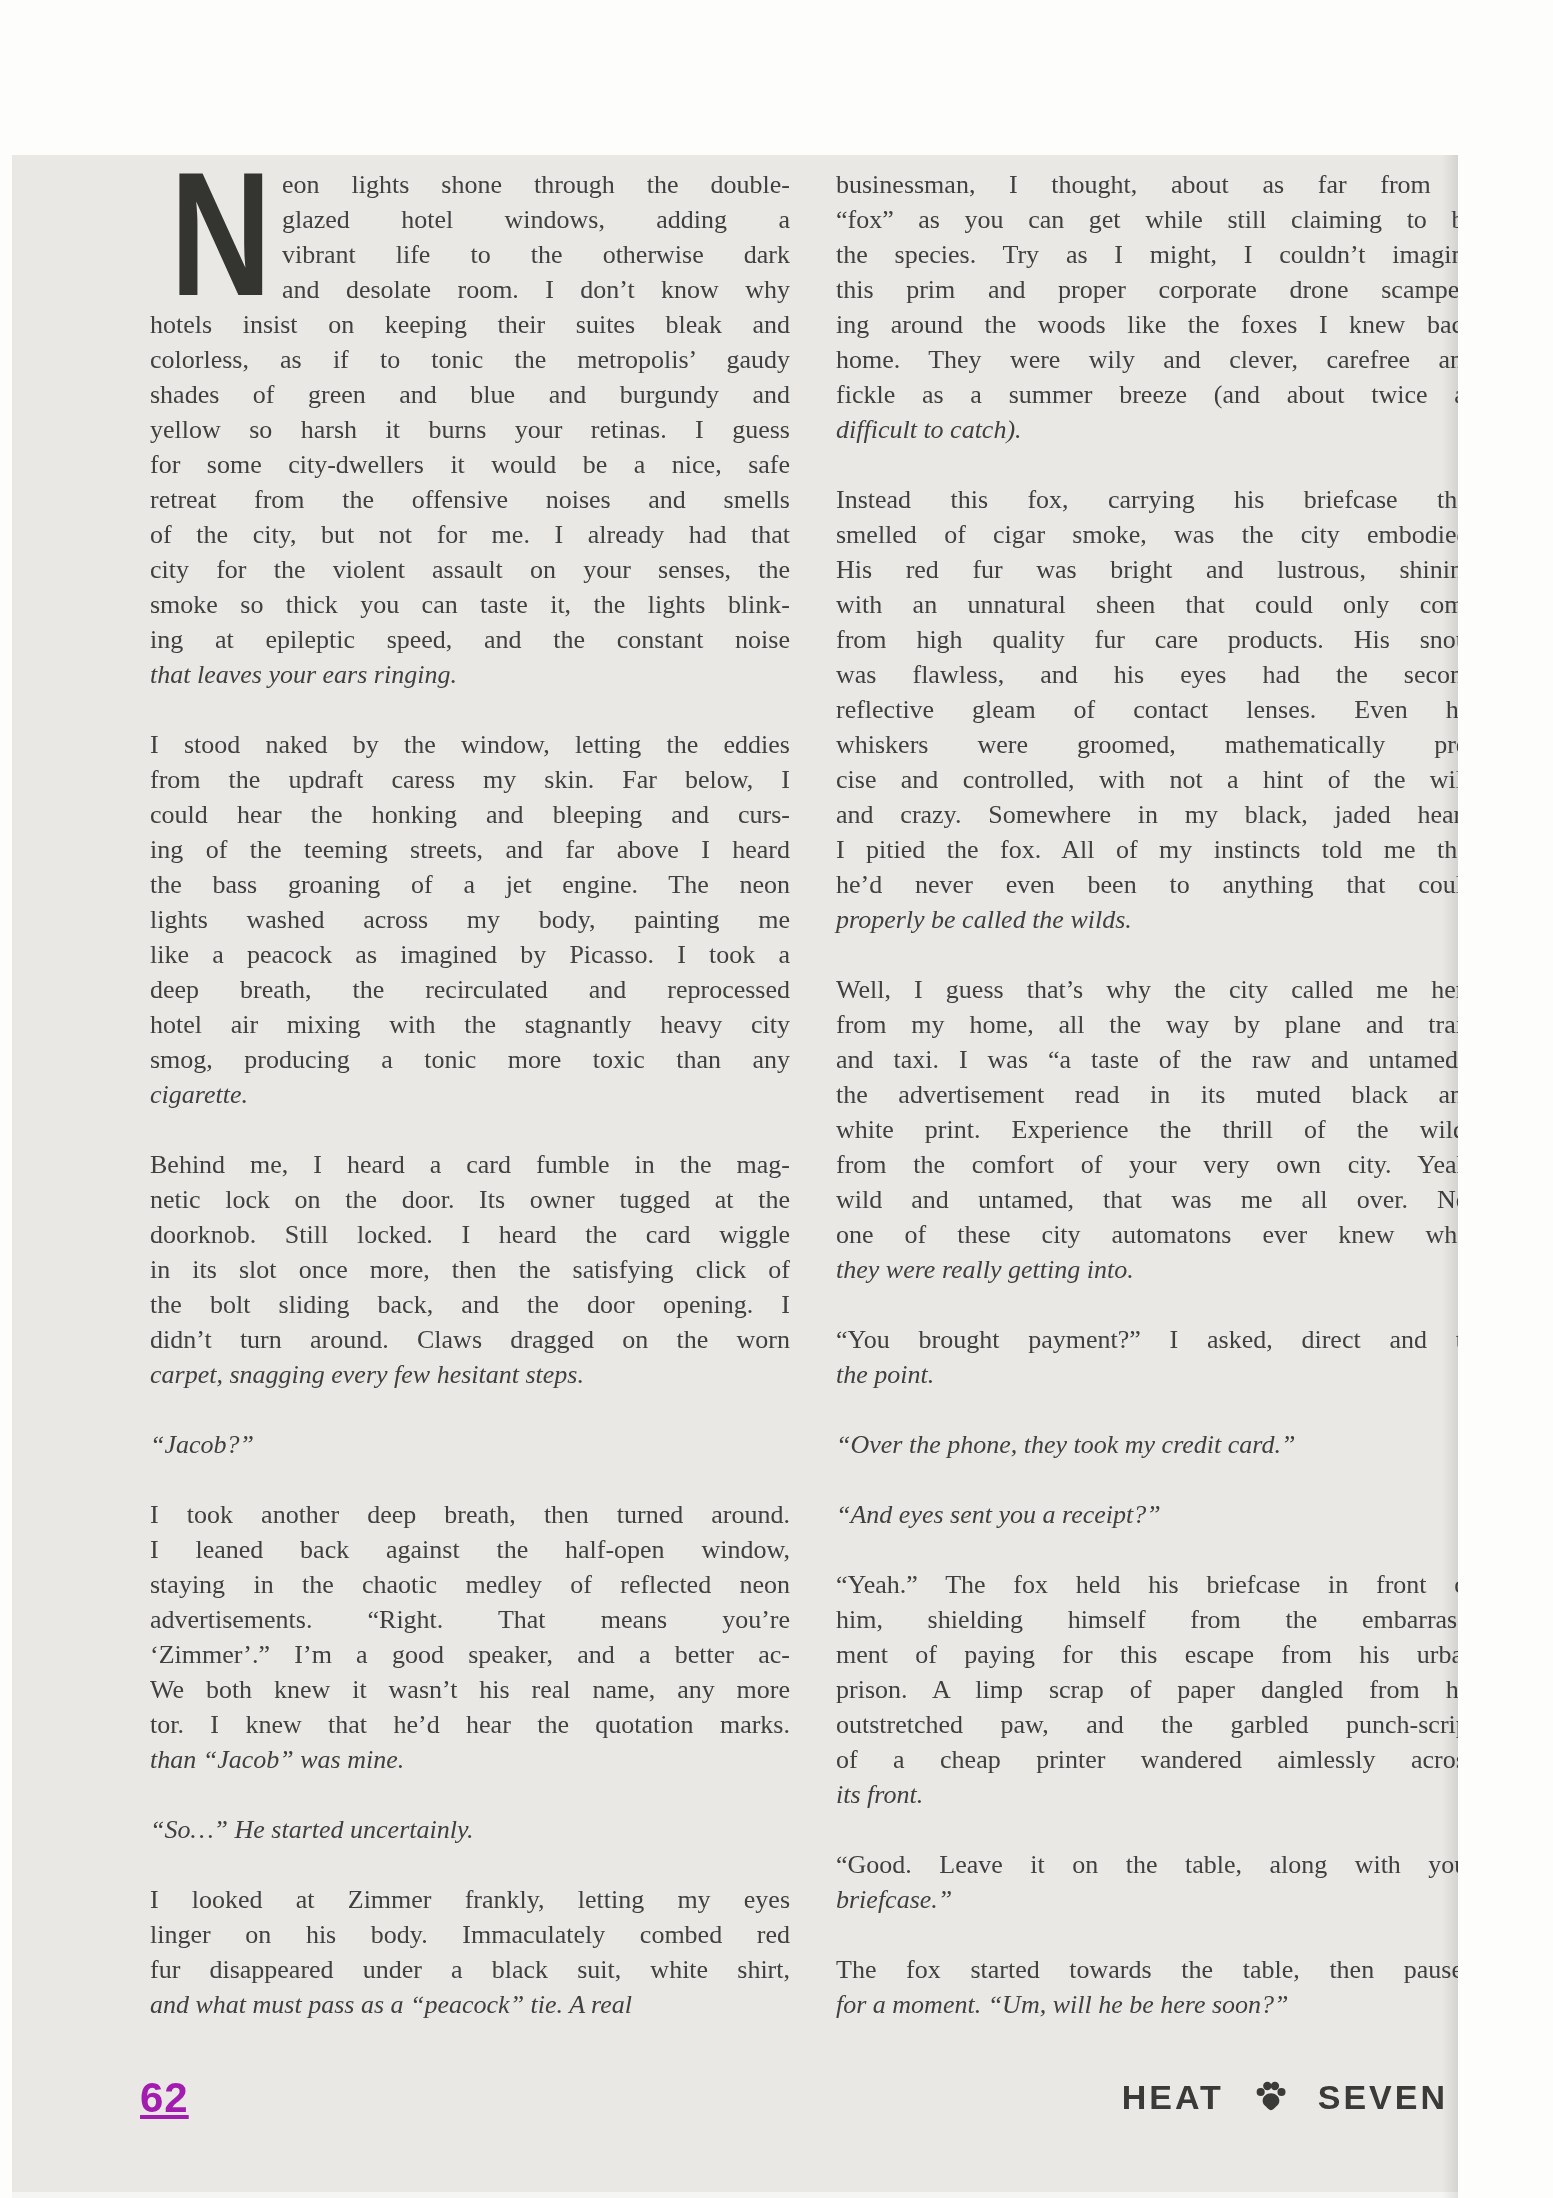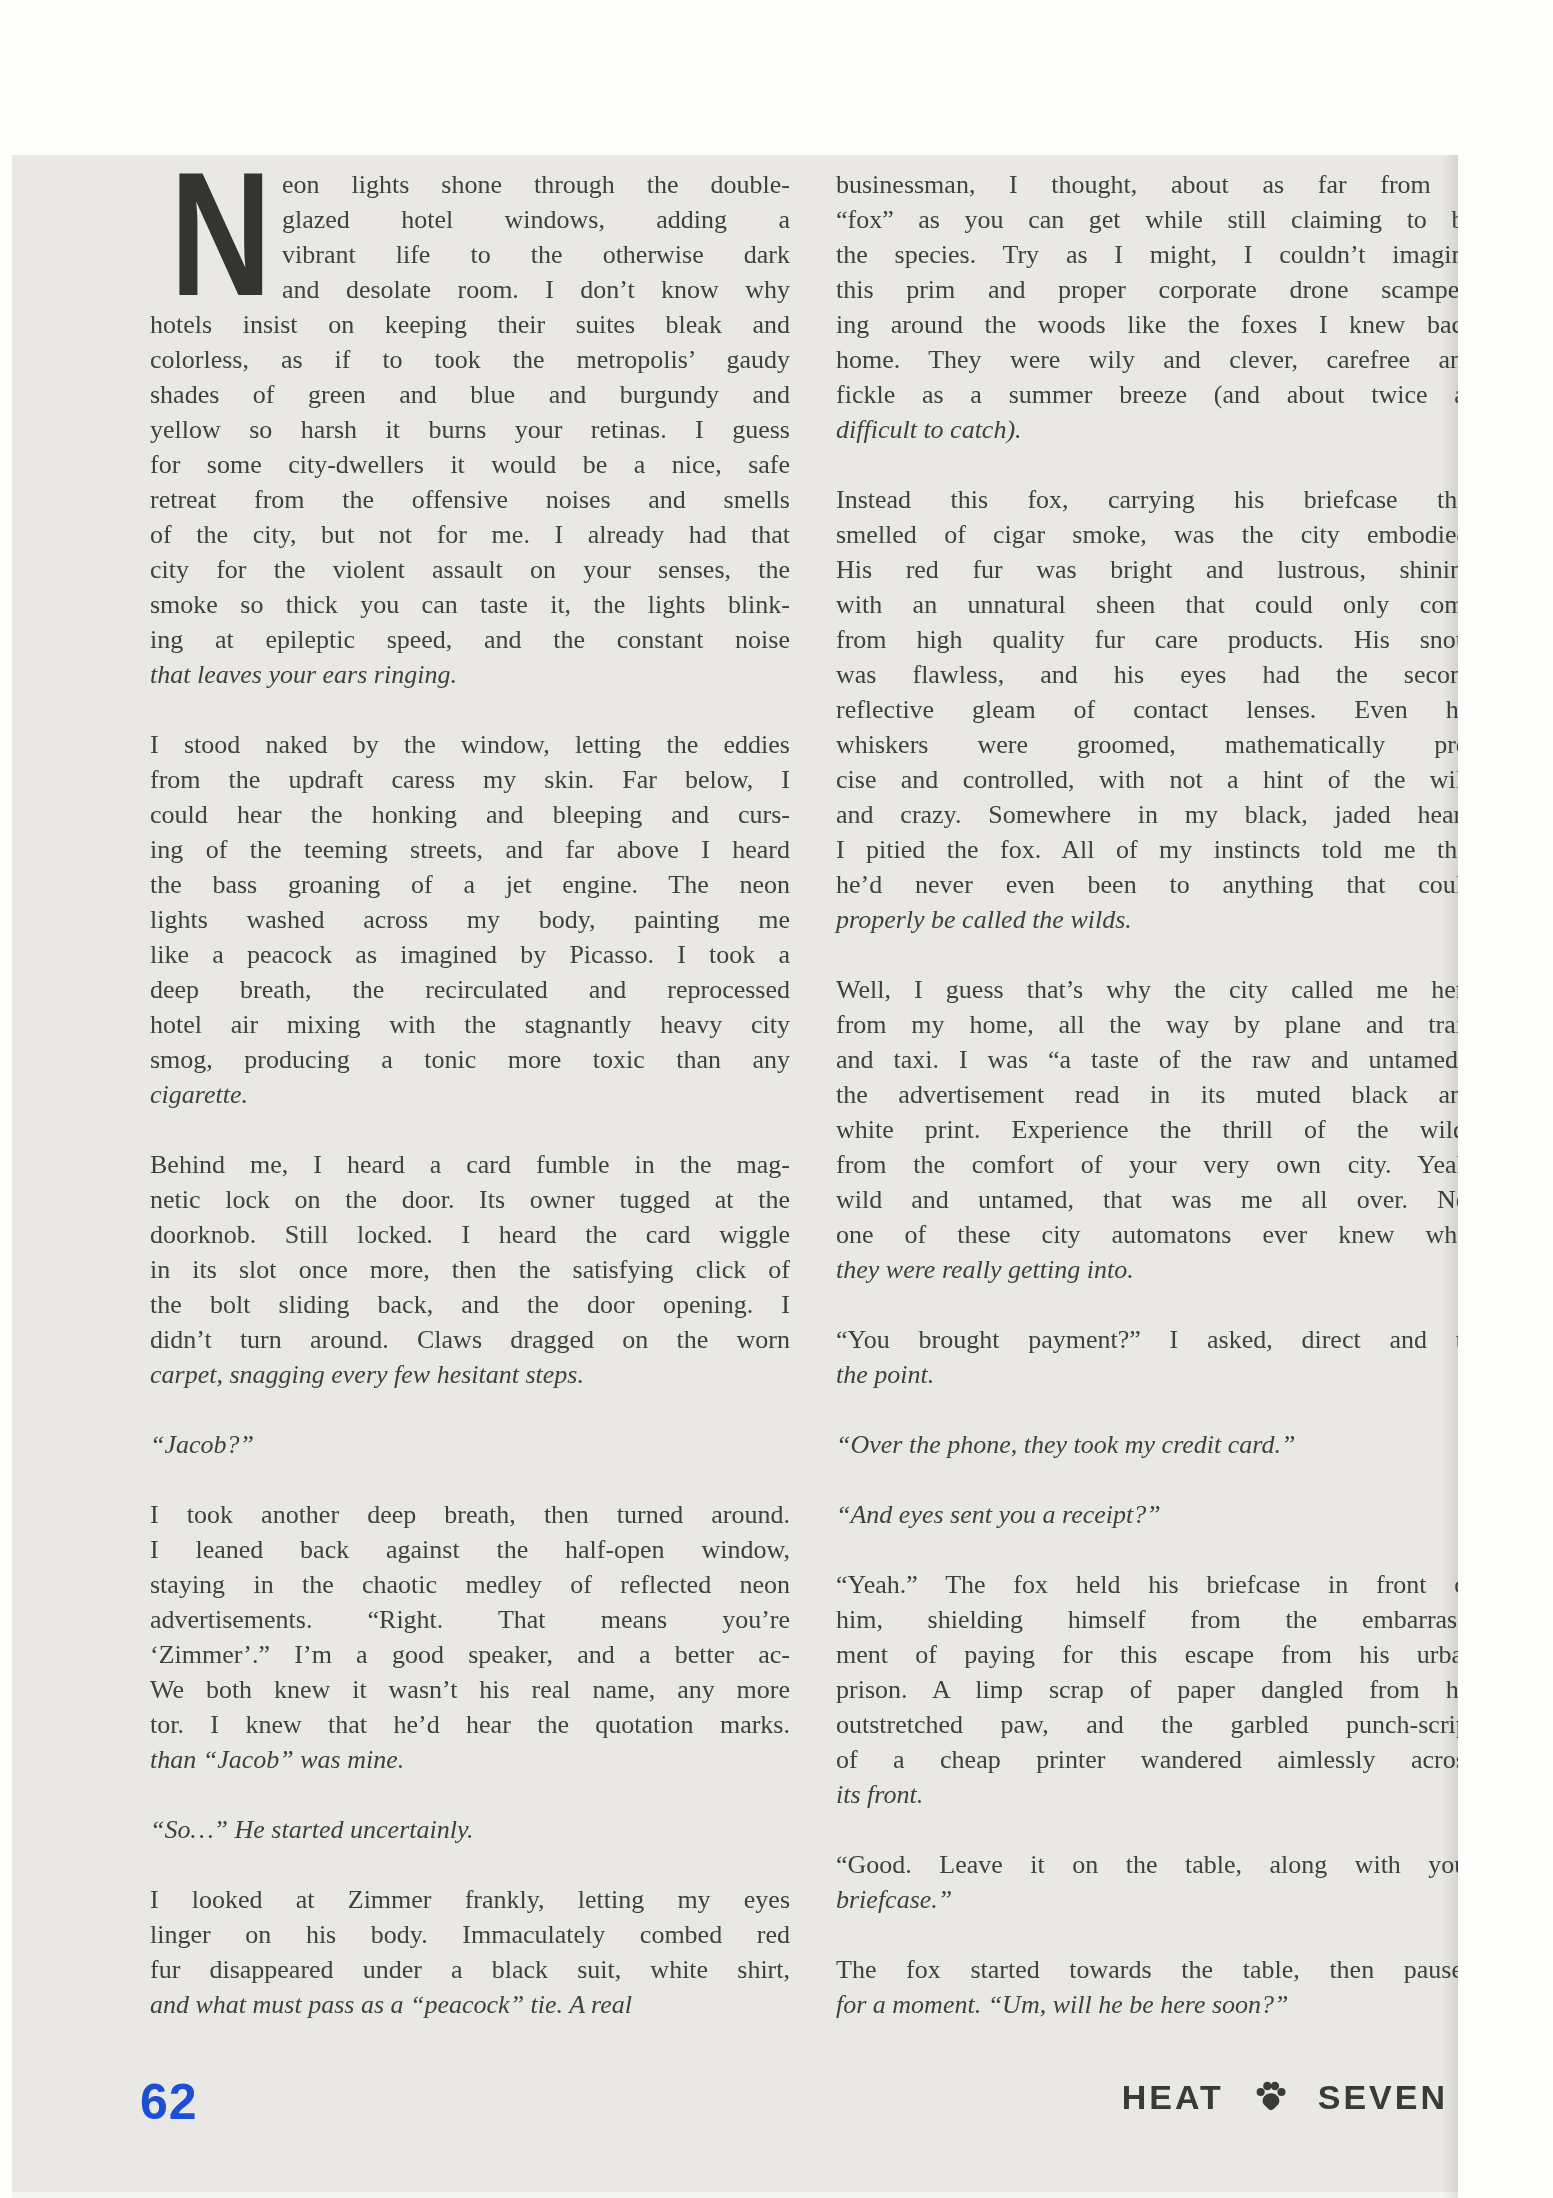--- a/index.html
+++ b/index.html
@@ -63,24 +63,25 @@
     color:#343431;
     transform:scaleX(0.80);
     transform-origin:left top;
     letter-spacing:0;
   }
   .pagenum{
     position:absolute;
     left:128px;top:1922px;
     font-family:"Liberation Sans", sans-serif;
     font-weight:800;
-    font-size:50px;
+    font-size:42px;
     line-height:1;
-    color:#1d4ed8;
+    color:#a21caf;
     letter-spacing:1px;
+    text-decoration:underline;
   }
   .brand{
     position:absolute;
     right:10px;top:1925px;
     display:flex;
     align-items:center;
     gap:31px;
     font-family:"Liberation Sans", sans-serif;
     font-weight:800;
     font-size:34px;
@@ -98,21 +99,21 @@
 
   <div class="dropcap">N</div>
 
   <div class="col col-left">
       <div class="para">
         <div class="ln indent">eon lights shone through the double-</div>
         <div class="ln indent">glazed hotel windows, adding a</div>
         <div class="ln indent">vibrant life to the otherwise dark</div>
         <div class="ln indent">and desolate room. I don’t know why</div>
         <div class="ln">hotels insist on keeping their suites bleak and</div>
-        <div class="ln">colorless, as if to took the metropolis’ gaudy</div>
+        <div class="ln">colorless, as if to tonic the metropolis’ gaudy</div>
         <div class="ln">shades of green and blue and burgundy and</div>
         <div class="ln">yellow so harsh it burns your retinas. I guess</div>
         <div class="ln">for some city-dwellers it would be a nice, safe</div>
         <div class="ln">retreat from the offensive noises and smells</div>
         <div class="ln">of the city, but not for me. I already had that</div>
         <div class="ln">city for the violent assault on your senses, the</div>
         <div class="ln">smoke so thick you can taste it, the lights blink-</div>
         <div class="ln">ing at epileptic speed, and the constant noise</div>
         <div class="ln last">that leaves your ears ringing.</div>
       </div>

